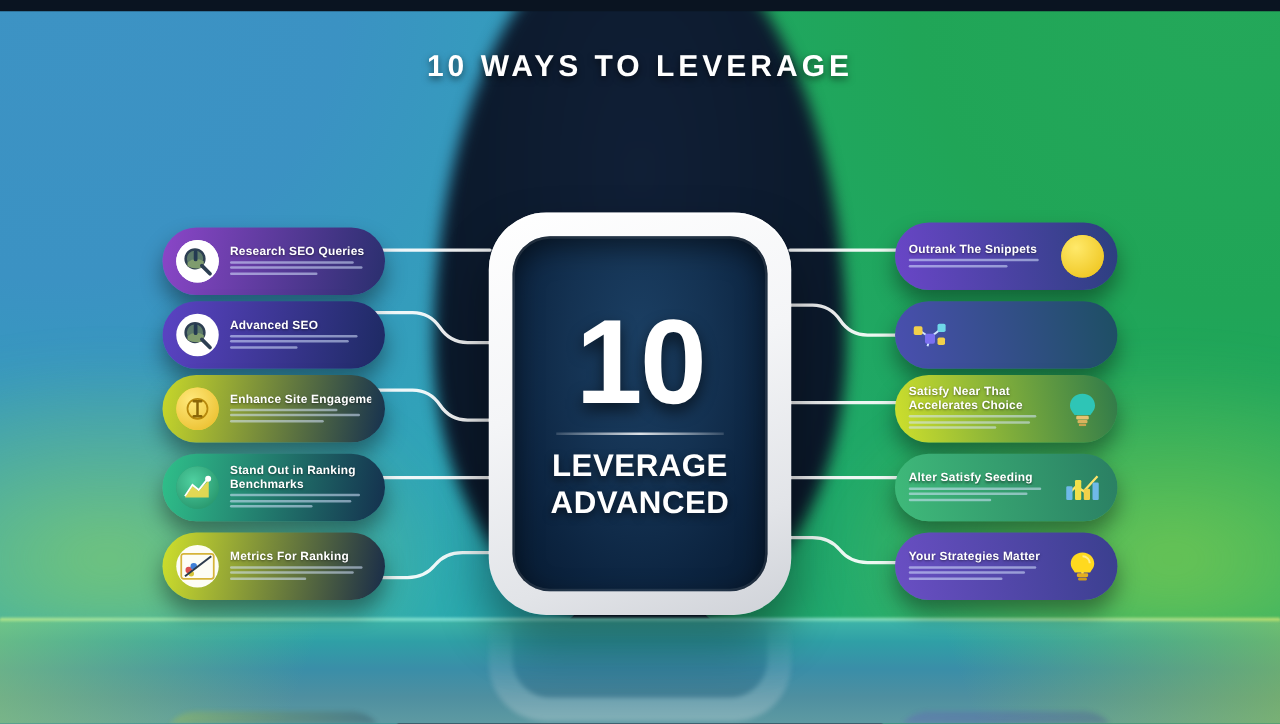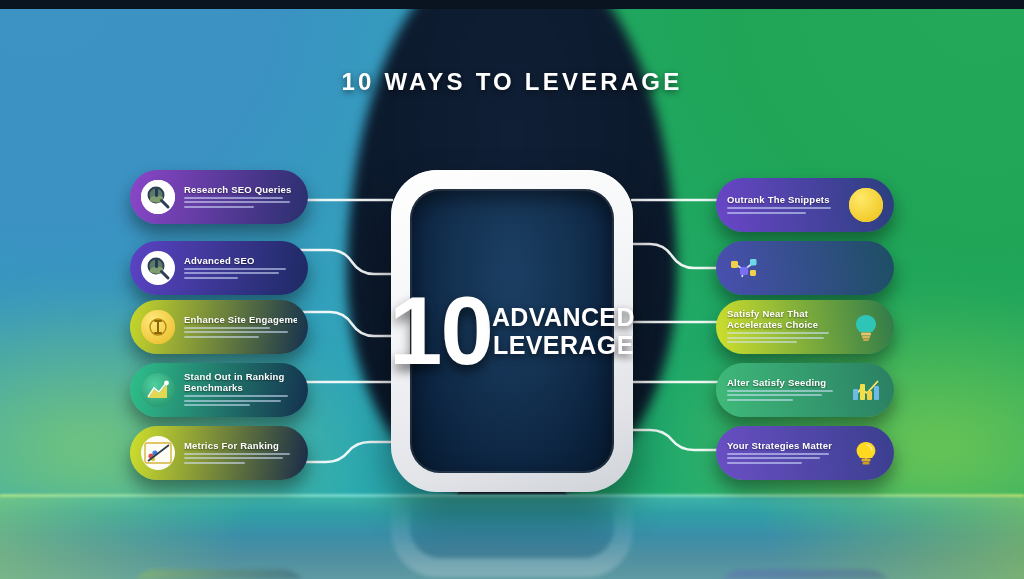--- a/index.html
+++ b/index.html
@@ -61,21 +61,21 @@
     background:linear-gradient(250deg, rgba(150,200,70,.55), rgba(60,170,170,0) 70%);
   }
   .floor-line{
     position:absolute; left:0; top:494px; width:100%; height:3px;
     background:linear-gradient(90deg, rgba(180,230,140,.8), rgba(120,220,210,.9) 35%, rgba(120,220,200,.85) 60%, rgba(190,225,110,.8));
     filter:blur(1px);
   }
 
   
   .title-wrap{
-    position:absolute; left:0; top:68px; width:100%;
+    position:absolute; left:0; top:40px; width:100%;
     text-align:center; z-index:6; pointer-events:none;
   }
   .title-sub{
     color:#ffffff; font-size:24px; font-weight:bold; letter-spacing:3.2px;
     text-shadow:0 2px 6px rgba(0,0,0,.55);
   }
   .title-main{
     margin-top:7px;
     color:#ffffff; font-size:41px; font-weight:bold; letter-spacing:2.4px;
     text-shadow:0 3px 9px rgba(0,0,0,.55);
@@ -90,21 +90,21 @@
     width:242px; height:322px; z-index:7;
     border-radius:46px;
     background:linear-gradient(160deg,#ffffff 0%,#f4f5f7 42%,#e2e4e8 78%,#cfd2d8 100%);
     box-shadow:0 22px 40px rgba(0,0,0,.42), 0 2px 0 rgba(255,255,255,.8) inset;
     padding:19px;
   }
   .center-inner{
     width:100%; height:100%; border-radius:30px;
     background:radial-gradient(ellipse at 50% 30%, #1b3f63 0%, #143252 40%, #0c2440 72%, #071a30 100%);
     box-shadow:0 0 0 2px rgba(255,255,255,.10) inset, 0 8px 22px rgba(0,0,0,.55) inset;
-    display:flex; flex-direction:row; align-items:center; justify-content:center;
+    display:flex; flex-direction:column; align-items:center; justify-content:center;
     padding:10px 8px;
   }
   .big-num{
     color:#fff; font-size:96px; font-weight:bold; line-height:.92;
     letter-spacing:-2px;
     text-shadow:0 6px 12px rgba(0,0,0,.6);
   }
   .divider{
     width:134px; height:2px; margin:12px 0 11px;
     background:linear-gradient(90deg, rgba(255,255,255,.15), rgba(255,255,255,.85), rgba(255,255,255,.15));
@@ -216,28 +216,28 @@
       <path d="M724 382 H 632"></path>
       <path d="M724 450 H 694 Q 680 450 672 440 Q 664 430 650 430 H 632"></path>
     </g>
   </svg>
 
   <div class="center-card">
     <div class="center-inner">
       <div class="big-num">10</div>
       <div class="divider"></div>
       <div class="center-lines">
+        <div>LEVERAGE</div>
         <div>ADVANCED</div>
-        <div>LEVERAGE</div>
       </div>
     </div>
   </div>
 
   <div id="panels">
-      <div class="panel left" style="top: 170px; background: linear-gradient(100deg, rgb(139, 70, 200), rgb(42, 47, 110));">
+      <div class="panel left" style="top: 182px; background: linear-gradient(100deg, rgb(139, 70, 200), rgb(42, 47, 110));">
         <div class="p-ico" style="background: rgb(255, 255, 255);">
           <span class="ic-circle" style="background:#fff"></span>
           <svg width="26" height="26" viewBox="0 0 26 26" style="position:relative">
             <circle cx="11" cy="11" r="7.5" fill="#5c7a6a" stroke="#2d3f52" stroke-width="2"></circle>
             <path d="M5 14 Q11 9 18 13 L18 18 Q11 20 5 17 Z" fill="#7f9c6e"></path>
             <rect x="10" y="4" width="3" height="9" rx="1.5" fill="#243a52"></rect>
             <line x1="16.5" y1="16.5" x2="23" y2="23" stroke="#2d3f52" stroke-width="3" stroke-linecap="round"></line>
           </svg>
         </div>
         <div class="p-txt">

